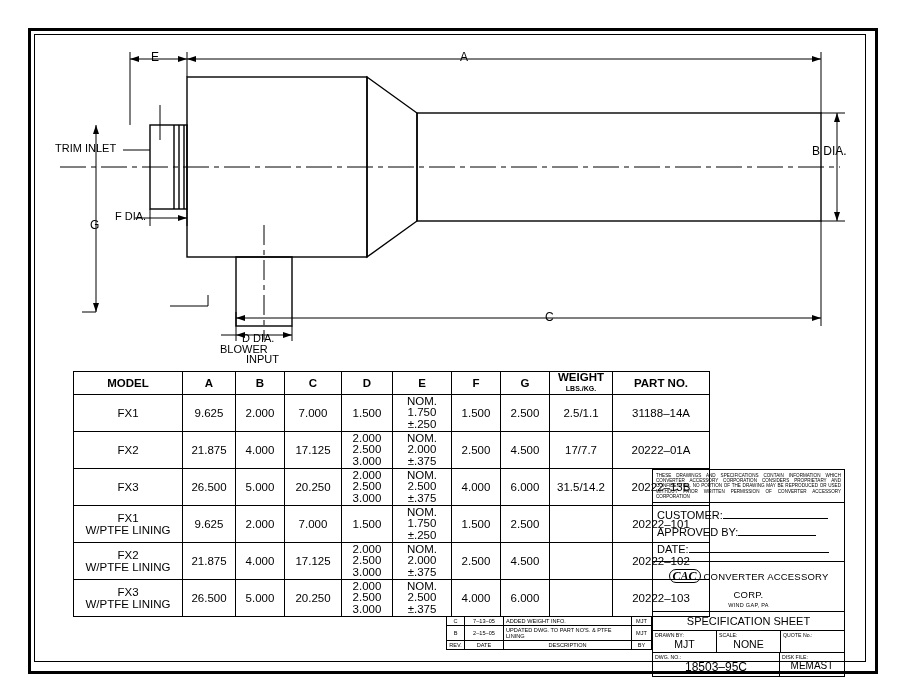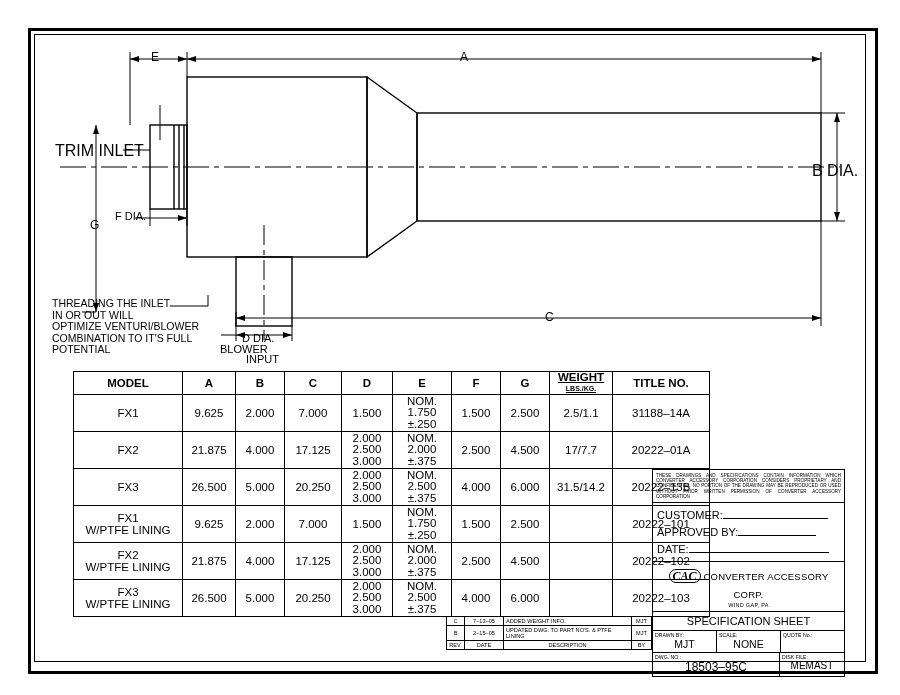--- a/index.html
+++ b/index.html
@@ -18,21 +18,21 @@
   .maintable .hdr{font-size:11.5px;height:17px;font-weight:normal;}
   .maintable tr{height:37px;}
   .col-model{width:108px;}
   .col-a{width:52px;}
   .col-b{width:48px;}
   .col-c{width:56px;}
   .col-d{width:50px;}
   .col-e{width:58px;}
   .col-f{width:48px;}
   .col-g{width:48px;}
-  .col-w{width:62px;text-decoration:underline;}
+  .col-w{width:62px;}
   .col-p{width:96px;}
   .multi{line-height:11.5px;font-size:11.2px;}
   .modelsmall{font-size:11px;line-height:12px;}
   .weighthdr{font-size:10.5px;line-height:10px;}
   .weighthdr small{font-size:7px;}
 
   
   .titleblock{position:absolute;left:652px;top:469px;width:191px;border:1px solid #000;}
   .tb-row{border-bottom:1px solid #000;}
   .legal{font-size:4.6px;line-height:5.2px;letter-spacing:0px;padding:3px 3px;font-family:"Liberation Sans",sans-serif;text-align:justify;}
@@ -155,54 +155,47 @@
         <line x1="168" y1="266" x2="168" y2="255"></line>
       </g>
 
       <g stroke="#000" stroke-width="1" fill="none">
         <line x1="83" y1="110" x2="110" y2="110"></line>
       </g>
     </svg>
 
     <div style="position:absolute;left:420px;top:10px;font-size:12px;">A</div>
     <div style="position:absolute;left:111px;top:10px;font-size:12px;">E</div>
-    <div style="position:absolute;left:772px;top:122px;font-size:16px;">B  DIA.</div>
+    <div style="position:absolute;left:772px;top:104px;font-size:12px;">B  DIA.</div>
     <div style="position:absolute;left:505px;top:270px;font-size:12px;">C</div>
     <div style="position:absolute;left:202px;top:292px;font-size:11px;">D  DIA.</div>
     <div style="position:absolute;left:75px;top:170px;font-size:11px;text-align:center;">F  DIA.</div>
     <div style="position:absolute;left:50px;top:178px;font-size:12px;">G</div>
-    <div style="position:absolute;left:15px;top:102px;font-size:16px;">TRIM  INLET</div>
+    <div style="position:absolute;left:15px;top:102px;font-size:11px;">TRIM  INLET</div>
     <div style="position:absolute;left:180px;top:303px;font-size:11px;">BLOWER</div>
     <div style="position:absolute;left:206px;top:313px;font-size:11px;">INPUT</div>
 
-    <div style="position:absolute;left:12px;top:258px;font-size:10.5px;line-height:11.5px;">
-      <div>THREADING THE INLET</div>
-      <div>IN OR OUT WILL</div>
-      <div>OPTIMIZE VENTURI/BLOWER</div>
-      <div>COMBINATION TO IT'S FULL</div>
-      <div>POTENTIAL</div>
-    </div>
   </div>
 
   <table class="maintable">
     <tbody>
         <tr class="hdr">
       <th class="col-model">MODEL</th>
       <th class="col-a">A</th>
       <th class="col-b">B</th>
       <th class="col-c">C</th>
       <th class="col-d">D</th>
       <th class="col-e">E</th>
       <th class="col-f">F</th>
       <th class="col-g">G</th>
       <th class="col-w weighthdr">
         <span>WEIGHT</span><br>
         <small>LBS./KG.</small>
       </th>
-      <th class="col-p">TITLE NO.</th>
+      <th class="col-p">PART NO.</th>
     </tr>
 
     <tr>
       <td><span>FX1</span></td>
       <td>9.625</td>
       <td>2.000</td>
       <td>7.000</td>
       <td>1.500</td>
       <td class="multi">
         <span>NOM.</span><br>

